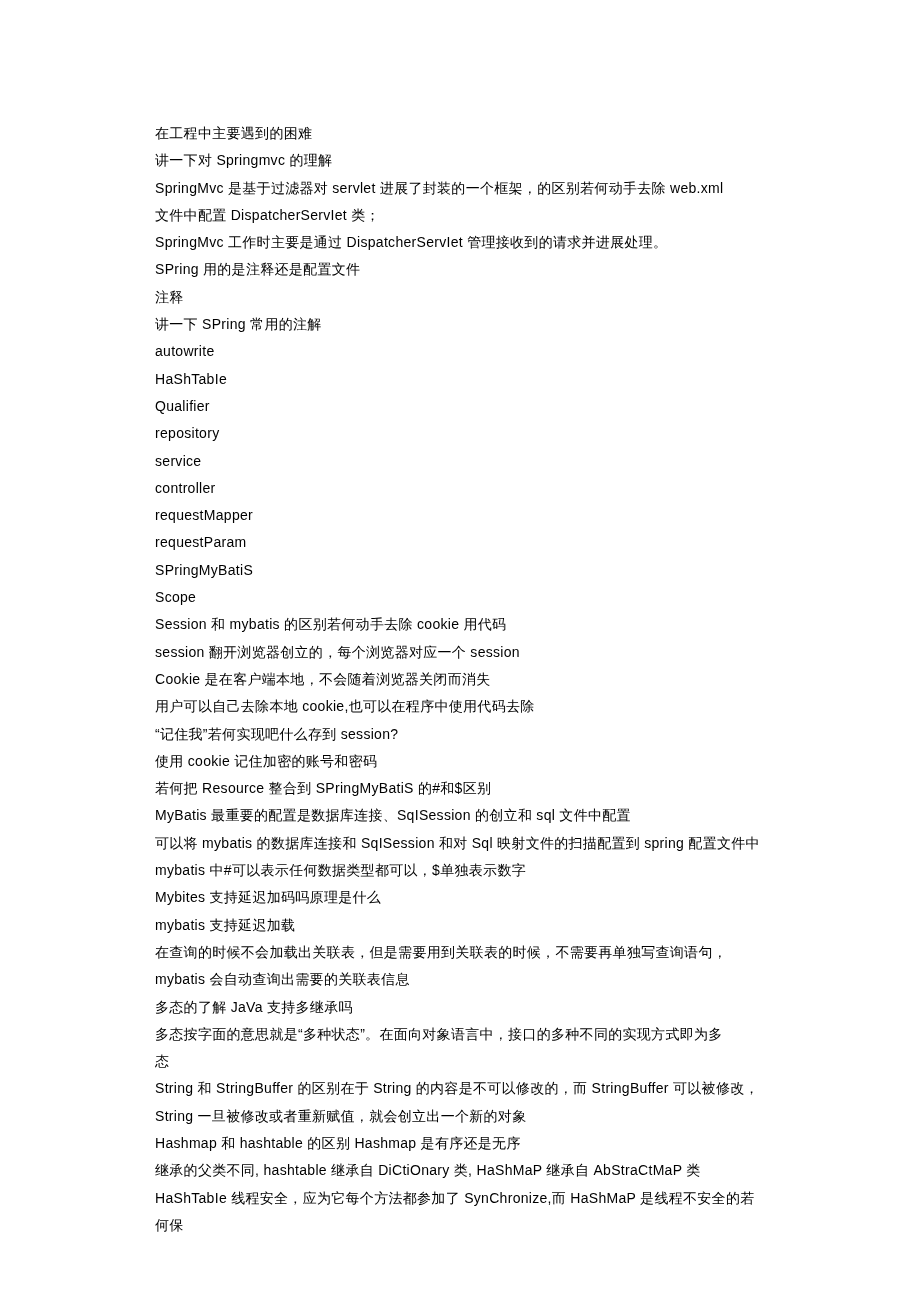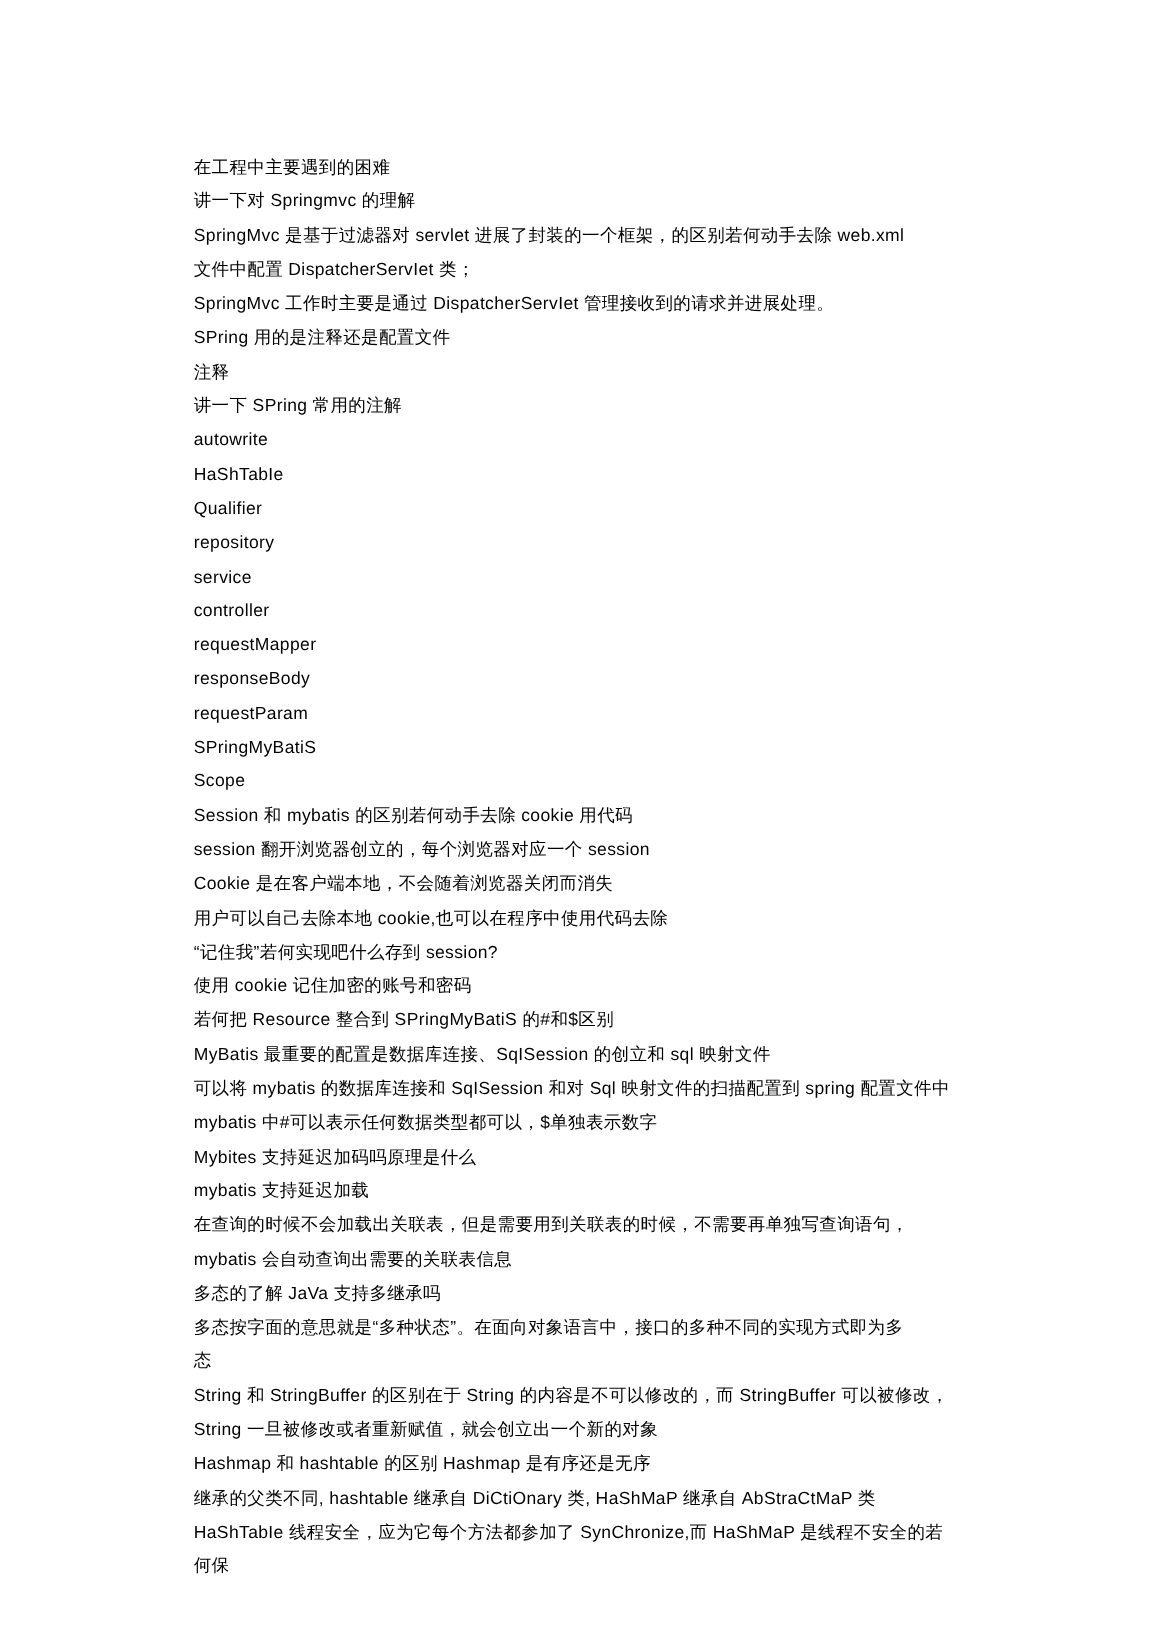--- a/index.html
+++ b/index.html
@@ -33,32 +33,31 @@
     <span class="line">SPring 用的是注释还是配置文件</span>
     <span class="line">注释</span>
     <span class="line">讲一下 SPring 常用的注解</span>
     <span class="line">autowrite</span>
     <span class="line">HaShTabIe</span>
     <span class="line">Qualifier</span>
     <span class="line">repository</span>
     <span class="line">service</span>
     <span class="line">controller</span>
     <span class="line">requestMapper</span>
-    <span class="line">responseBody</span>
     <span class="line">requestParam</span>
     <span class="line">SPringMyBatiS</span>
     <span class="line">Scope</span>
     <span class="line">Session 和 mybatis 的区别若何动手去除 cookie 用代码</span>
     <span class="line">session 翻开浏览器创立的，每个浏览器对应一个 session</span>
     <span class="line">Cookie 是在客户端本地，不会随着浏览器关闭而消失</span>
     <span class="line">用户可以自己去除本地 cookie,也可以在程序中使用代码去除</span>
     <span class="line">“记住我”若何实现吧什么存到 session?</span>
     <span class="line">使用 cookie 记住加密的账号和密码</span>
     <span class="line">若何把 Resource 整合到 SPringMyBatiS 的#和$区别</span>
-    <span class="line">MyBatis 最重要的配置是数据库连接、SqISession 的创立和 sql 映射文件</span>
+    <span class="line">MyBatis 最重要的配置是数据库连接、SqISession 的创立和 sql 文件中配置</span>
     <span class="line">可以将 mybatis 的数据库连接和 SqISession 和对 Sql 映射文件的扫描配置到 spring 配置文件中</span>
     <span class="line">mybatis 中#可以表示任何数据类型都可以，$单独表示数字</span>
     <span class="line">Mybites 支持延迟加码吗原理是什么</span>
     <span class="line">mybatis 支持延迟加载</span>
     <span class="line">在查询的时候不会加载出关联表，但是需要用到关联表的时候，不需要再单独写查询语句，</span>
     <span class="line">mybatis 会自动查询出需要的关联表信息</span>
     <span class="line">多态的了解 JaVa 支持多继承吗</span>
     <span class="line">多态按字面的意思就是“多种状态”。在面向对象语言中，接口的多种不同的实现方式即为多</span>
     <span class="line">态</span>
     <span class="line">String 和 StringBuffer 的区别在于 String 的内容是不可以修改的，而 StringBuffer 可以被修改，</span>

